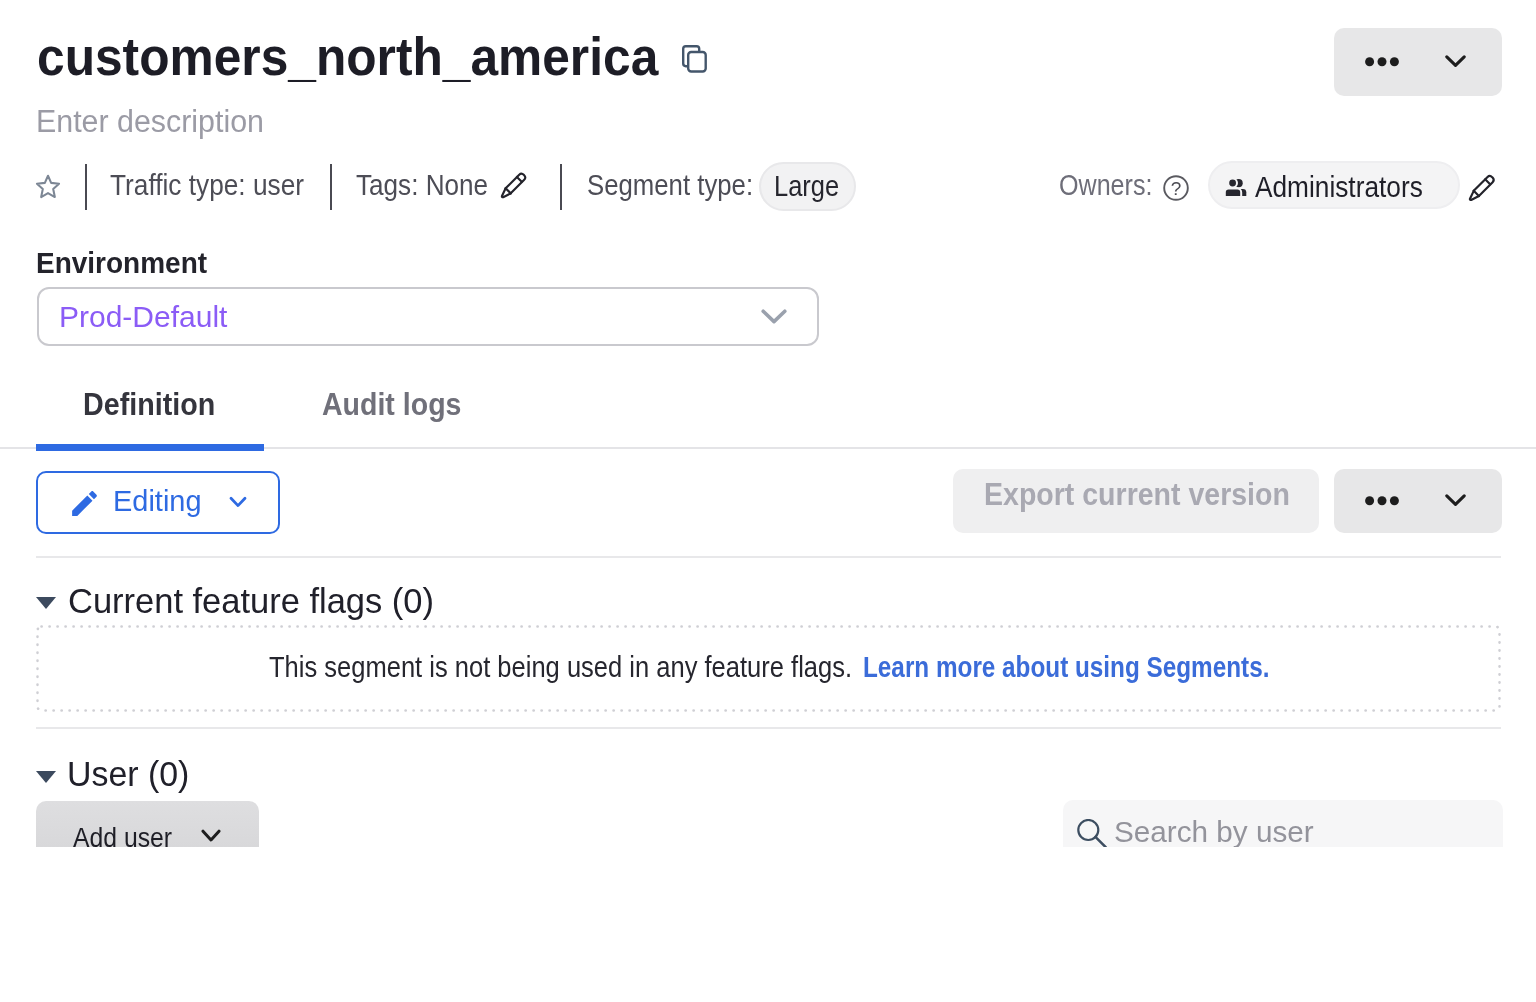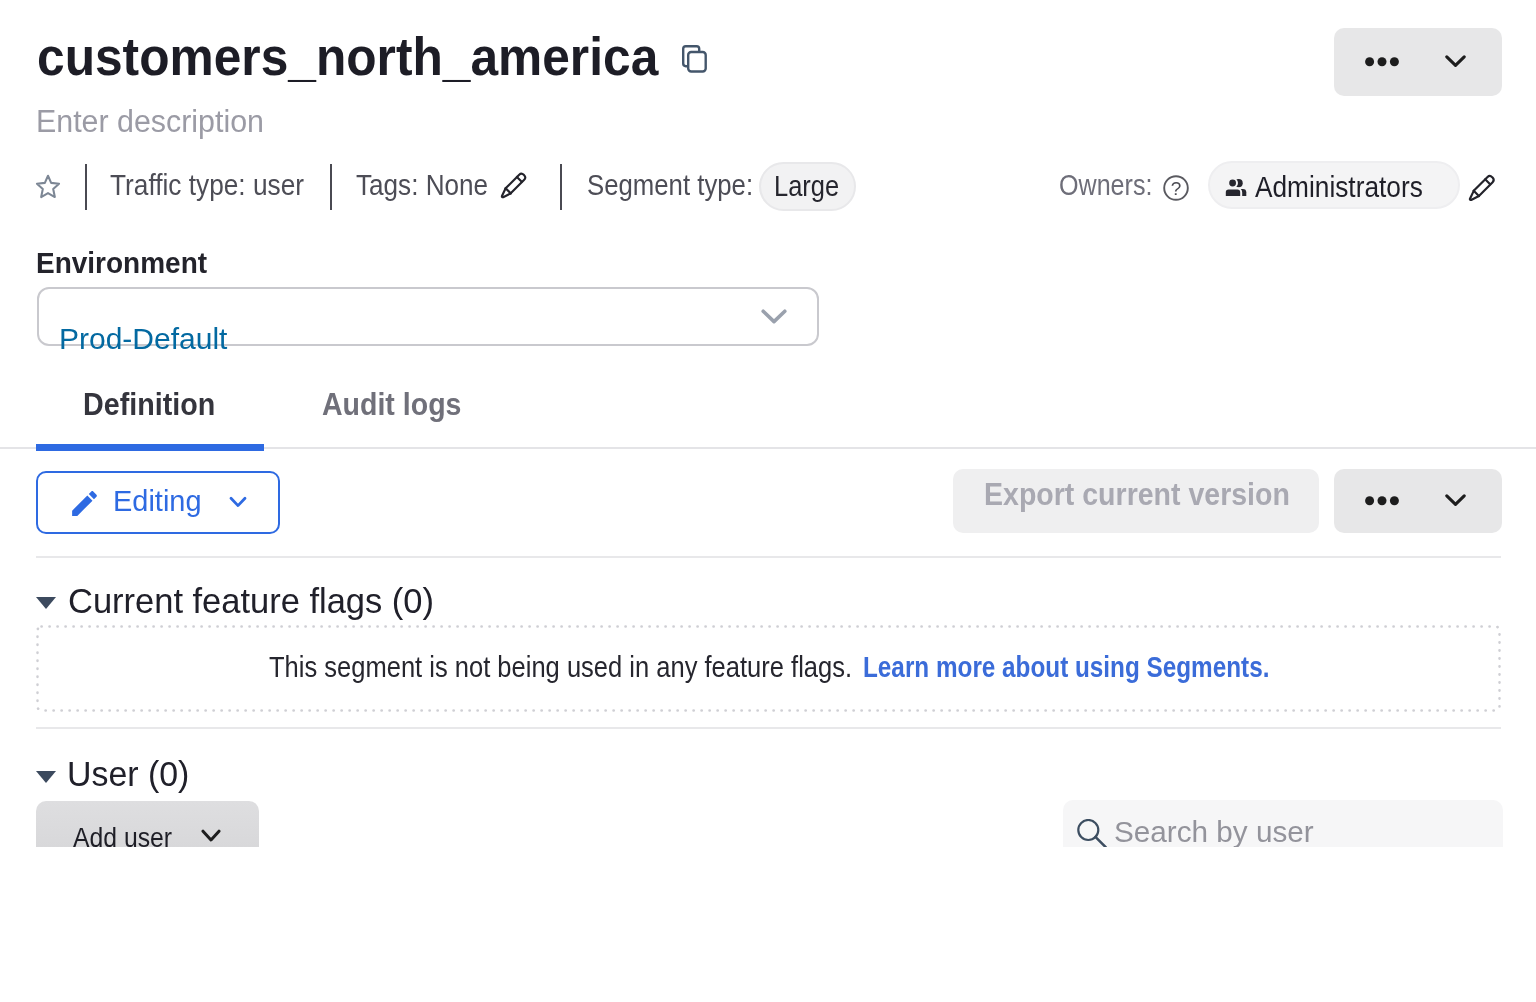--- a/index.html
+++ b/index.html
@@ -55,21 +55,21 @@
         <circle cx="4.6" cy="4.7" r="4.5" fill="#1d1d1d"></circle>
         <circle cx="17" cy="4.7" r="4.5" fill="#1d1d1d"></circle>
         <circle cx="29.4" cy="4.7" r="4.5" fill="#1d1d1d"></circle>
       </svg>
 <svg style="position:absolute;left:111px;top:27px;" width="21" height="13" viewBox="0 0 21 13" fill="none" stroke="#1d1d1d" stroke-width="3.1" stroke-linecap="round" stroke-linejoin="round">
         <path d="M1.8 1.8 L10.5 10.4 L19.2 1.8"></path>
       </svg>
 </div>
 <div class="t" style="left:36px;top:248.8px;font-size:29px;color:#23232b;font-weight:bold;transform:scaleX(0.965);">Environment</div>
 <div class="b" style="left:37px;top:287px;width:782px;height:59px;border:2px solid #c9c9ce;border-radius:12px;"></div>
-<div class="t" style="left:59px;top:302.3px;font-size:30px;color:#0369a1;transform:scaleX(1.0);margin-top:22px;">Prod-Default</div>
+<div class="t" style="left:59px;top:302.3px;font-size:30px;color:#8b5cf6;transform:scaleX(1.0);">Prod-Default</div>
 <svg class="b" style="left:761px;top:309px;" width="26" height="16" viewBox="0 0 26 16" fill="none" stroke="#9aa1ad" stroke-width="3.6" stroke-linecap="round" stroke-linejoin="round">
       <path d="M2.2 2.2 L13 12.6 L23.8 2.2"></path>
     </svg>
 <div class="t" style="left:83px;top:388.8px;font-size:31px;color:#35353d;font-weight:bold;transform:scaleX(0.925);">Definition</div>
 <div class="t" style="left:322px;top:388.8px;font-size:31px;color:#70707a;font-weight:bold;transform:scaleX(0.92);">Audit logs</div>
 <div class="b" style="left:0px;top:447px;width:1536px;height:2px;background:#e4e4e7"></div>
 <div class="b" style="left:36px;top:444px;width:228px;height:7px;background:#2e6ae2"></div>
 <div class="b" style="left:36px;top:471px;width:244px;height:63px;border:2px solid #2e6ae2;border-radius:10px;background:#fff;"></div>
 <svg class="b" style="left:68px;top:486.5px;" width="33" height="33" viewBox="0 0 24 24" fill="#2e6ae2">
       <path d="M3 17.25V21h3.75L17.81 9.94l-3.75-3.75L3 17.25zM20.71 7.04c.39-.39.39-1.02 0-1.41l-2.34-2.34c-.39-.39-1.02-.39-1.41 0l-1.83 1.83 3.75 3.75 1.83-1.83z"></path>

